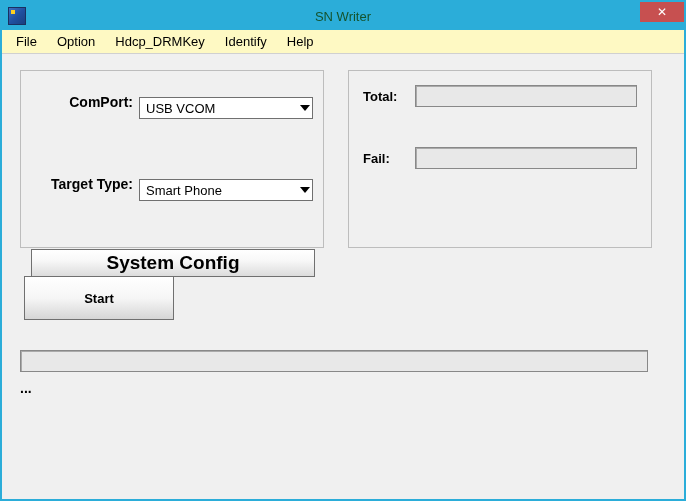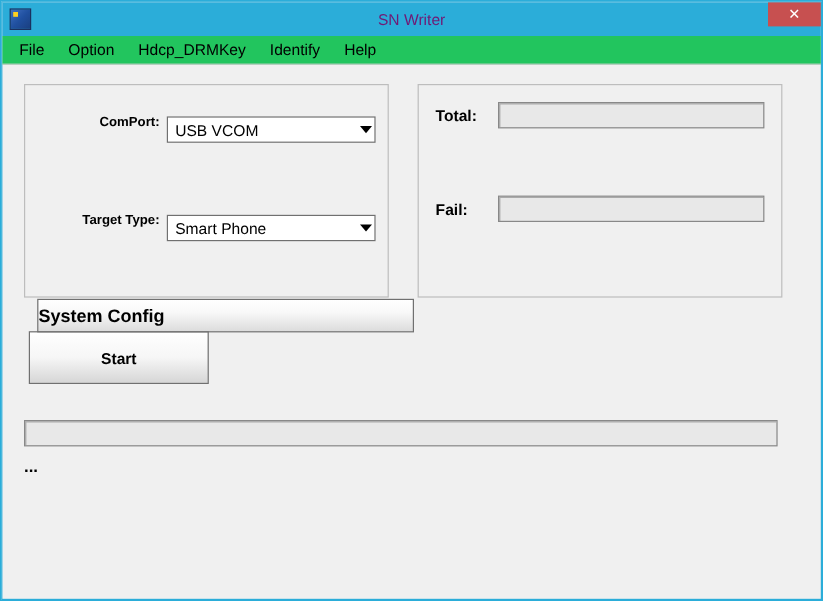--- a/index.html
+++ b/index.html
@@ -41,37 +41,37 @@
     position: absolute;
     top: 2px; left: 2px;
     width: 4px; height: 4px;
     background: #ffd020;
   }
   .title-text {
     position: absolute;
     left: 50%;
     transform: translateX(-50%);
     font-size: 13px;
-    color: #701a75;
+    color: #14532d;
   }
   .close-btn {
     position: absolute;
     right: 0;
     top: 0;
     width: 44px;
     height: 20px;
     background: #c75050;
     color: #fff;
     text-align: center;
     line-height: 20px;
     font-size: 12px;
     font-family: Arial, sans-serif;
   }
   .menubar {
-    background: #22c55e;
+    background: #fef9c3;
     height: 24px;
     display: flex;
     align-items: center;
     border-bottom: 1px solid #d0d0d0;
     padding-left: 4px;
     font-size: 13px;
     text-align: right;
   }
   .menubar span {
     padding: 0 10px;
@@ -100,21 +100,21 @@
   }
   .form-row {
     display: flex;
     align-items: center;
     margin-bottom: 48px;
   }
   .form-label {
     width: 108px;
     text-align: right;
     font-weight: bold;
-    font-size: 11px;
+    font-size: 14px;
     padding-right: 6px;
   }
   .combo {
     flex: 1;
     height: 22px;
     border: 1px solid #707070;
     background: #fff;
     display: flex;
     align-items: center;
     justify-content: space-between;
@@ -130,35 +130,35 @@
   }
   .combo-arrow::after {
     content: "";
     position: absolute;
     top: 2px; left: 0;
     border-left: 5px solid transparent;
     border-right: 5px solid transparent;
     border-top: 6px solid #000;
   }
   .btn-sysconfig {
-    width: 314px;
+    width: 284px;
     height: 28px;
     margin: 0 auto;
     background: linear-gradient(to bottom, #ffffff 0%, #f8f8f8 40%, #dcdcdc 100%);
     border: 1px solid #707070;
     display: flex;
     align-items: center;
-    justify-content: flex-start;
-    font-weight: bold;
-    font-size: 15px;
+    justify-content: center;
+    font-weight: bold;
+    font-size: 19px;
   }
   .stat-row {
     display: flex;
     align-items: center;
-    margin-bottom: 56px;
+    margin-bottom: 40px;
   }
   .stat-label {
     width: 52px;
     font-weight: bold;
     font-size: 13px;
   }
   .stat-box {
     flex: 1;
     height: 22px;
     border: 1px solid #888;

